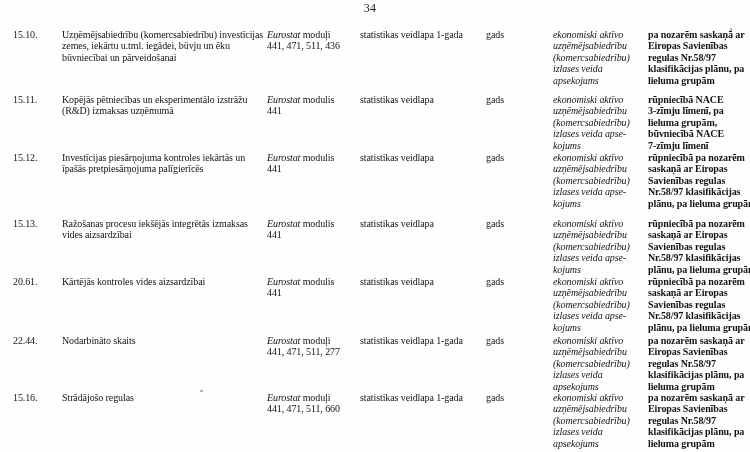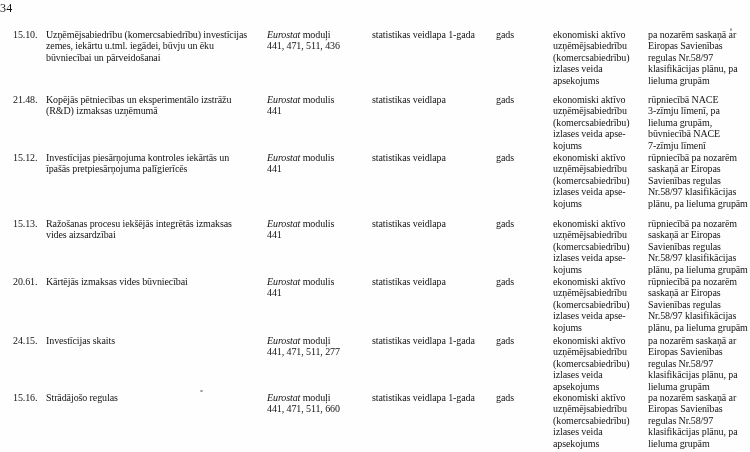--- a/index.html
+++ b/index.html
@@ -14,41 +14,41 @@
     position: absolute;
     left: 0; top: 0;
     width: 750px; height: 452px;
     background: #fefefe;
     overflow: hidden;
   }
   .page-number {
     position: absolute;
     top: 1px; left: 0;
     width: 740px;
-    text-align: left;
+    text-align: center;
     font-size: 12px;
     letter-spacing: 0.3px;
   }
   .doc-table { position: absolute; left: 0; top: 0; width: 750px; height: 452px; }
   .row { position: absolute; left: 0; width: 750px; }
   .cell {
     position: absolute;
     top: 0;
     font-size: 10px;
     line-height: 11.4px;
     letter-spacing: -0.1px;
     white-space: pre;
   }
   .c-num    { left: 13px;  }
-  .c-desc   { left: 46px;  }
+  .c-desc   { left: 62px;  }
   .c-euro   { left: 267px; }
-  .c-form   { left: 372px; }
-  .c-freq   { left: 496px; }
-  .c-survey { left: 553px; }
-  .c-class  { left: 648px; }
+  .c-form   { left: 360px; }
+  .c-freq   { left: 486px; }
+  .c-survey { left: 553px; font-style: italic; }
+  .c-class  { left: 648px; font-weight: bold; }
   .italic { font-style: italic; }
   #r0 { top: 29px;  }
   #r1 { top: 94px;  }
   #r2 { top: 152px; }
   #r3 { top: 218px; }
   #r4 { top: 276px; }
   #r5 { top: 335px; }
   #r6 { top: 392px; }
   .artifact {
     position: absolute;
@@ -80,21 +80,21 @@
 izlases veida
 apsekojums</div>
     <div class="cell c-class">pa nozarēm saskaņā ar
 Eiropas Savienības
 regulas Nr.58/97
 klasifikācijas plānu, pa
 lieluma grupām</div>
   </div>
 
   <div class="row" id="r1">
-    <div class="cell c-num">21.48.</div>
+    <div class="cell c-num">15.11.</div>
     <div class="cell c-desc">Kopējās pētniecības un eksperimentālo izstrāžu
 (R&amp;D) izmaksas uzņēmumā</div>
     <div class="cell c-euro"><span class="italic">Eurostat</span><span> modulis
 441</span></div>
     <div class="cell c-form">statistikas veidlapa</div>
     <div class="cell c-freq">gads</div>
     <div class="cell c-survey">ekonomiski aktīvo
 uzņēmējsabiedrību
 (komercsabiedrību)
 izlases veida apse-
@@ -141,40 +141,40 @@
 kojums</div>
     <div class="cell c-class">rūpniecībā pa nozarēm
 saskaņā ar Eiropas
 Savienības regulas
 Nr.58/97 klasifikācijas
 plānu, pa lieluma grupām</div>
   </div>
 
   <div class="row" id="r4">
     <div class="cell c-num">20.61.</div>
-    <div class="cell c-desc">Kārtējās izmaksas vides būvniecībai</div>
+    <div class="cell c-desc">Kārtējās kontroles vides aizsardzībai</div>
     <div class="cell c-euro"><span class="italic">Eurostat</span><span> modulis
 441</span></div>
     <div class="cell c-form">statistikas veidlapa</div>
     <div class="cell c-freq">gads</div>
     <div class="cell c-survey">ekonomiski aktīvo
 uzņēmējsabiedrību
 (komercsabiedrību)
 izlases veida apse-
 kojums</div>
     <div class="cell c-class">rūpniecībā pa nozarēm
 saskaņā ar Eiropas
 Savienības regulas
 Nr.58/97 klasifikācijas
 plānu, pa lieluma grupām</div>
   </div>
 
   <div class="row" id="r5">
-    <div class="cell c-num">24.15.</div>
-    <div class="cell c-desc">Investīcijas skaits</div>
+    <div class="cell c-num">22.44.</div>
+    <div class="cell c-desc">Nodarbināto skaits</div>
     <div class="cell c-euro"><span class="italic">Eurostat</span><span> moduļi
 441, 471, 511, 277</span></div>
     <div class="cell c-form">statistikas veidlapa 1-gada</div>
     <div class="cell c-freq">gads</div>
     <div class="cell c-survey">ekonomiski aktīvo
 uzņēmējsabiedrību
 (komercsabiedrību)
 izlases veida
 apsekojums</div>
     <div class="cell c-class">pa nozarēm saskaņā ar

